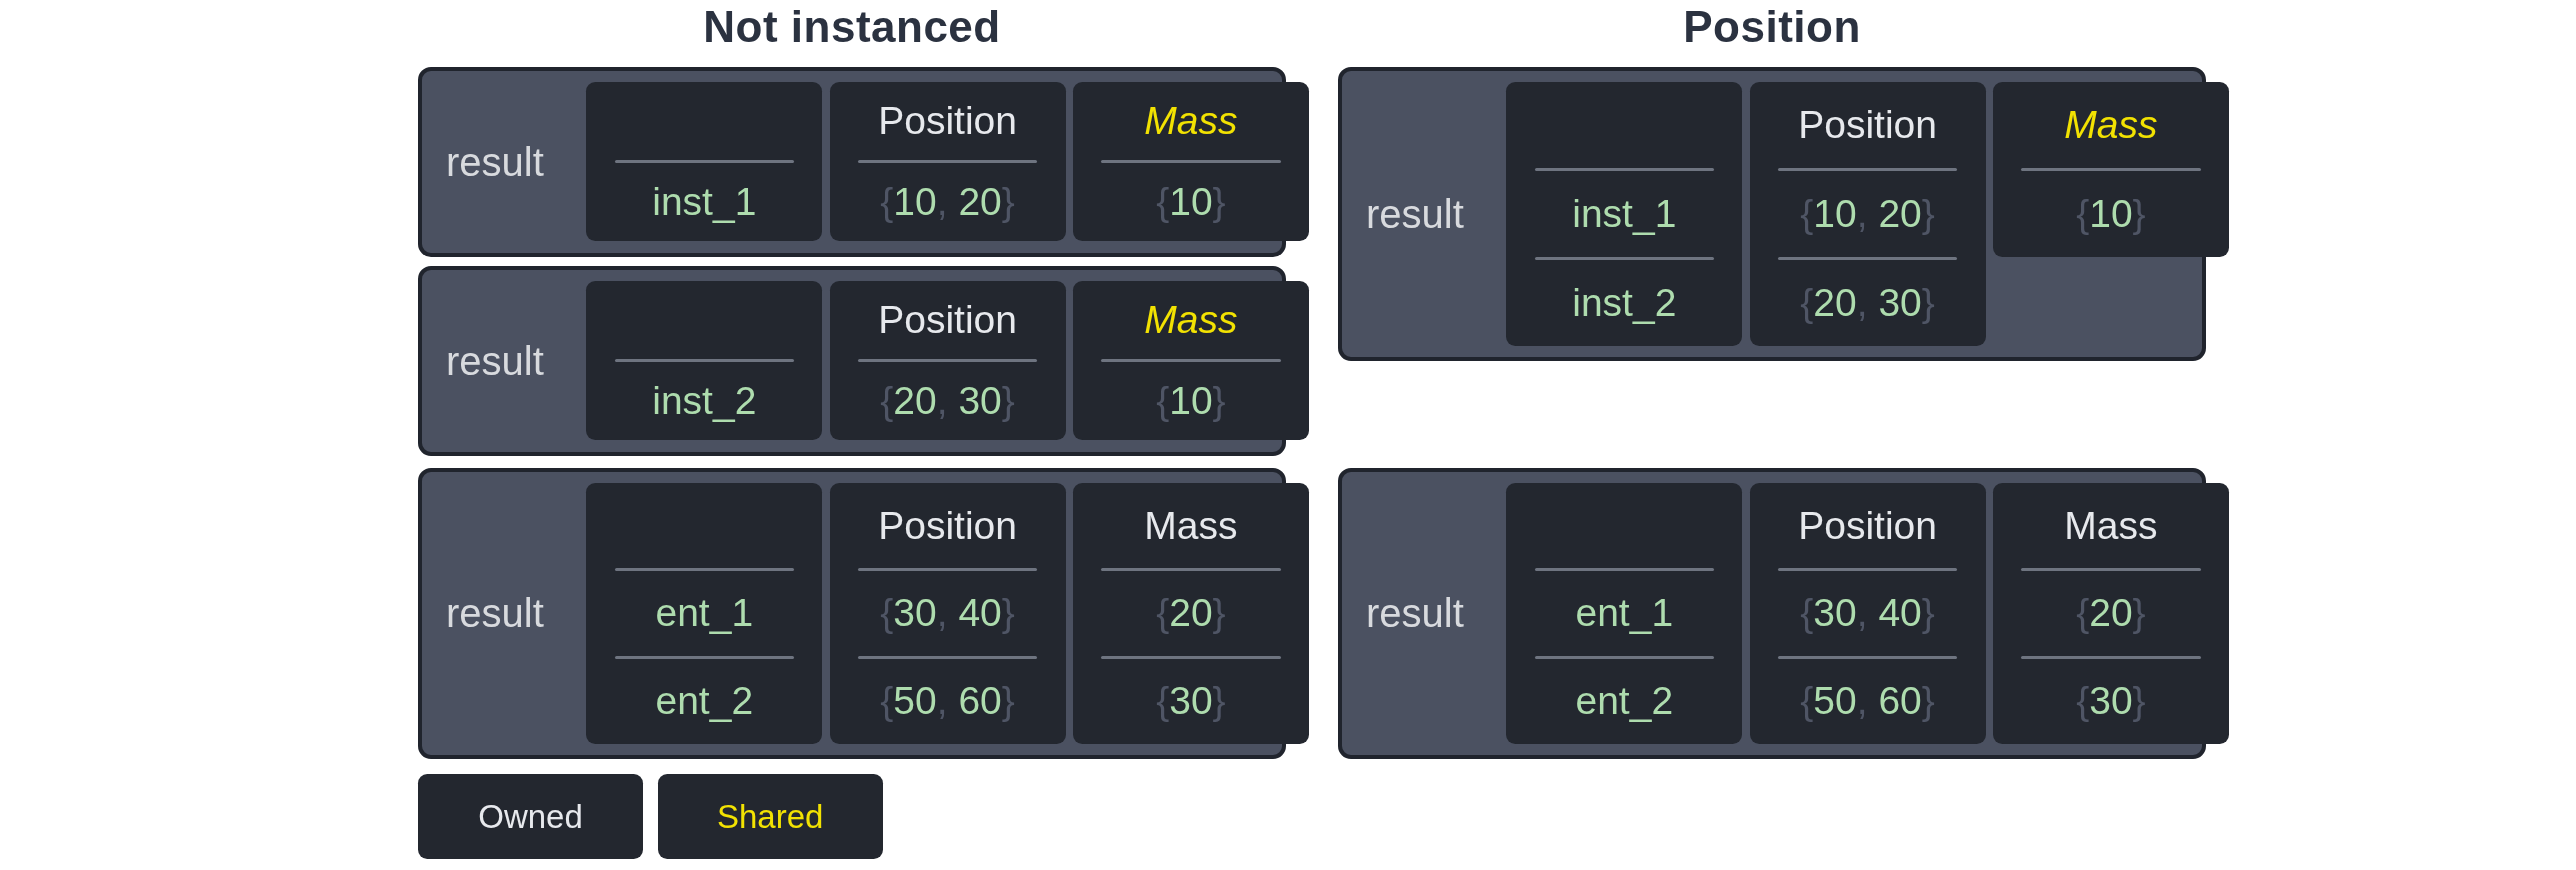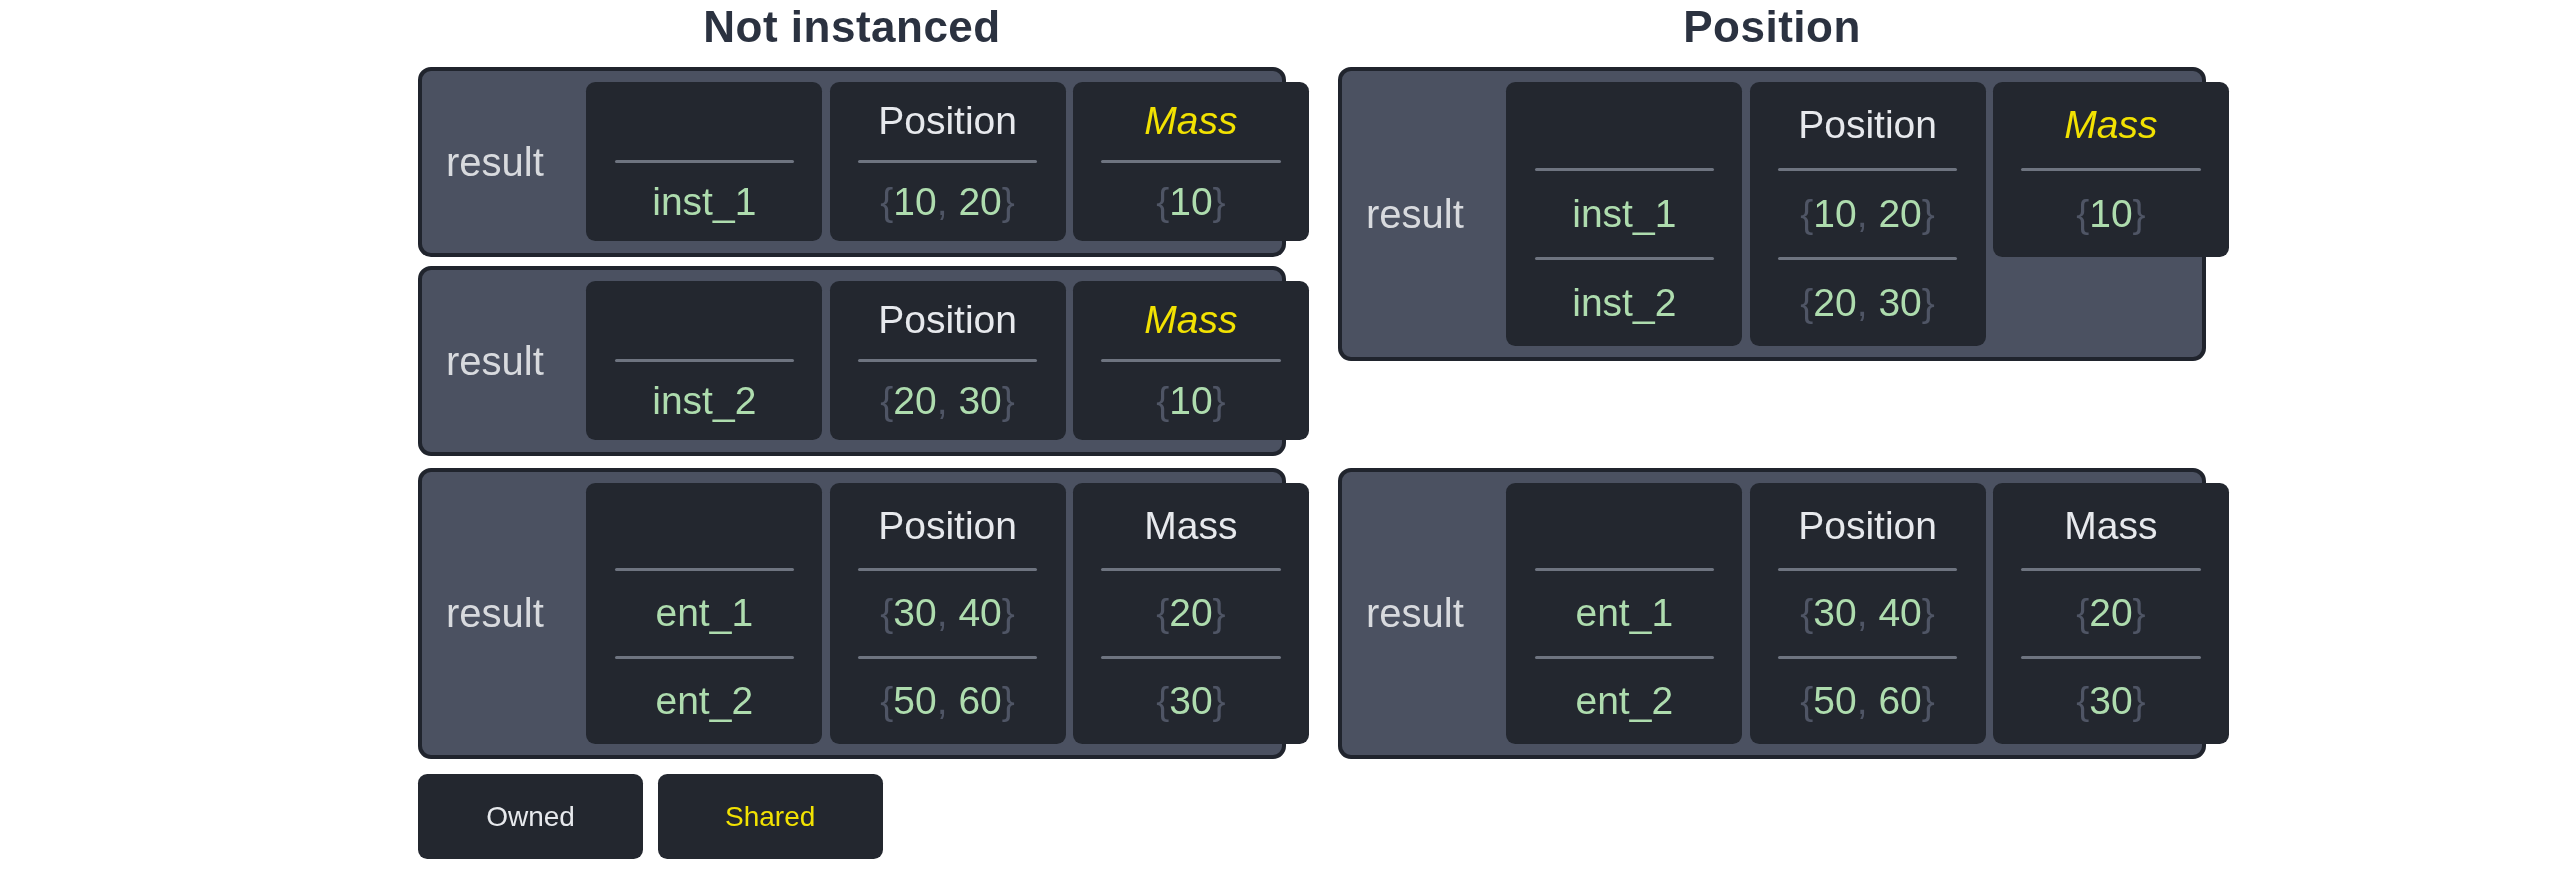--- a/index.html
+++ b/index.html
@@ -100,21 +100,21 @@
   }
   .legend-box {
     box-sizing: border-box;
     width: 225px;
     height: 85px;
     background: var(--c-cell, #23272f);
     border-radius: 9.2px;
     display: flex;
     align-items: center;
     justify-content: center;
-    font-size: 28px;
+    font-size: 33px;
   }
   .legend-box.owned  { color: var(--c-text, #e7e9ed); }
   .legend-box.shared { color: var(--c-shared, #f2e202); }
 </style>
 </head>
 <body>
 
 <div id="canvas">
 
   <div id="title-left" class="col-title">Not instanced</div>

